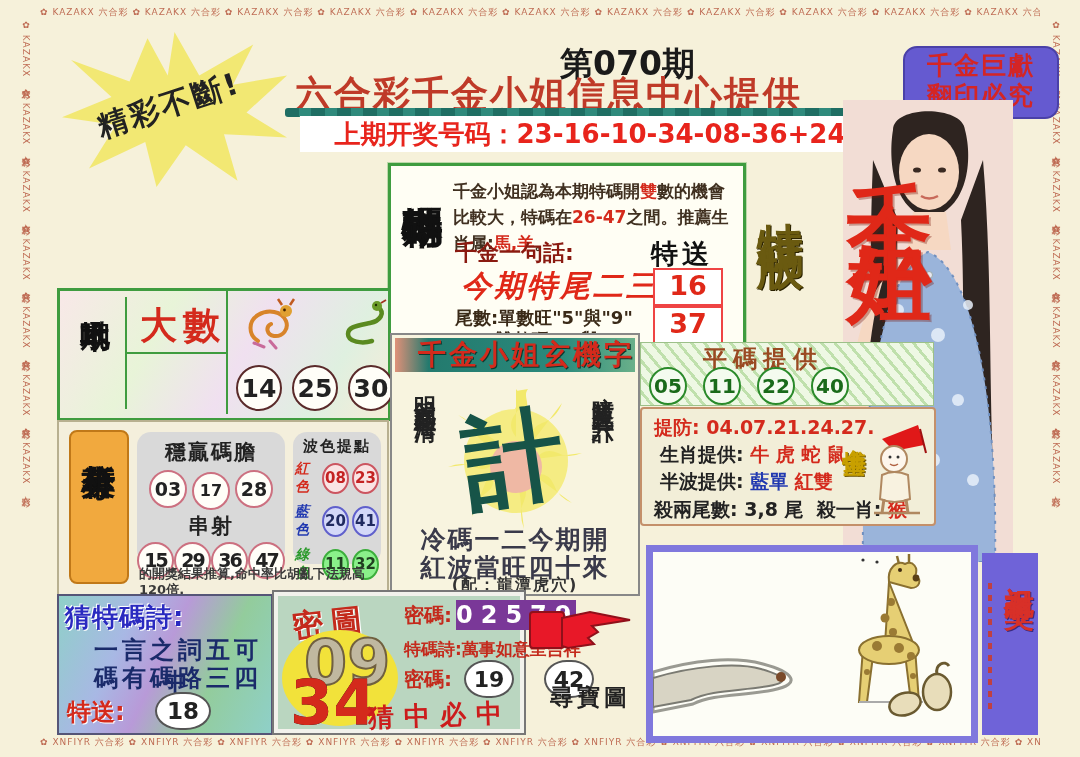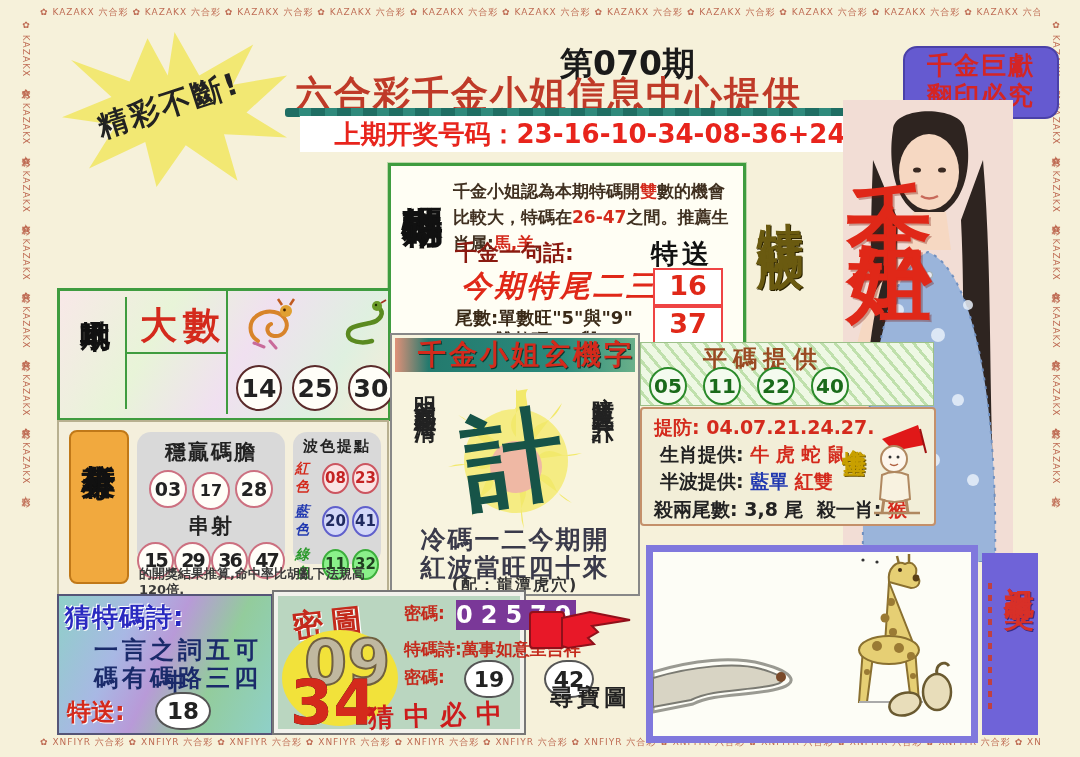--- a/index.html
+++ b/index.html
@@ -66,21 +66,21 @@
   .holo{background:linear-gradient(115deg,#8fd0c8,#a8b8e4 30%,#b89ad8 48%,#93cc9c 70%,#8fd0c8);border:2px solid #557;}
   .poem-title{font-size:26px;font-weight:bold;color:#2a2ac0;text-shadow:1px 1px 0 #fff,-1px -1px 0 #fff;letter-spacing:1px;}
   .poem-line{font-size:24px;font-weight:bold;color:#1a2a6a;letter-spacing:4px;text-align:center;}
   .poem-ts{font-size:24px;font-weight:bold;color:#d42a1c;text-shadow:1px 1px 0 #fff;}
   
   .secret{background:#bad6c0;border:4px solid #f2f2ec;outline:2px solid #777;}
   .mitu{font-size:31px;font-weight:bold;color:#c42a1c;letter-spacing:8px;text-shadow:1px 1px 0 #fff;}
   .ycircle{background:#f2e23a;border-radius:50%;}
   .bignum1{font-size:62px;font-weight:bold;color:#c0b8a0;-webkit-text-stroke:2px #706040;line-height:1;}
   .bignum2{font-size:62px;font-weight:bold;line-height:1;}
-  .code-label{font-size:17px;font-weight:bold;color:#c42a1c;}
+  .code-label{font-size:20px;font-weight:bold;color:#c42a1c;}
   .code-bar{background:#7a3898;color:#fff;font-size:24px;font-weight:bold;text-align:center;letter-spacing:8px;line-height:30px;}
   .tm-poem{font-size:17px;font-weight:bold;color:#c42a1c;white-space:nowrap;}
   .mid-red{font-size:26px;font-weight:bold;color:#cc1c1c;letter-spacing:10px;}
   
   .treasure-label{font-size:23px;font-weight:bold;color:#222;letter-spacing:4px;}
   .pic-frame{background:#fdfdf6;border:7px solid #8078dd;}
   .bless{background:#6f63d8;}
   .bless-text{font-size:30px;font-weight:bold;color:#d83028;letter-spacing:4px;text-shadow:1px 1px 0 #3a2a80;}
   .bless-dots{width:4px;background:repeating-linear-gradient(#c04040 0 6px,transparent 6px 12px);}
 </style>

